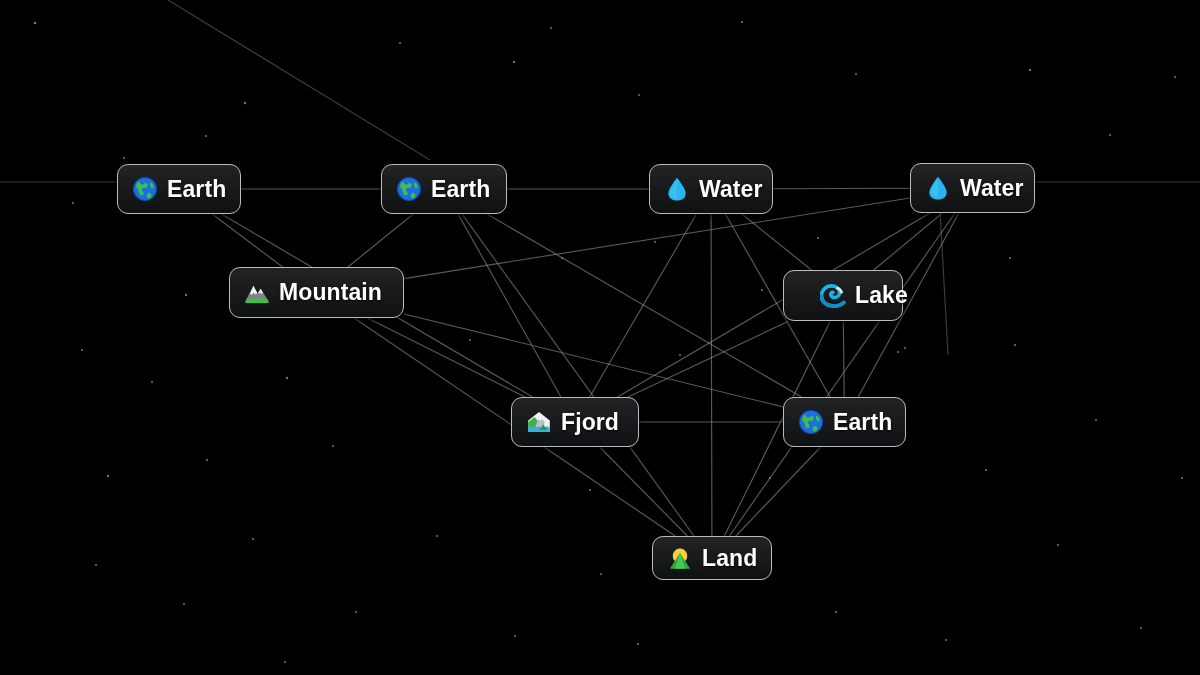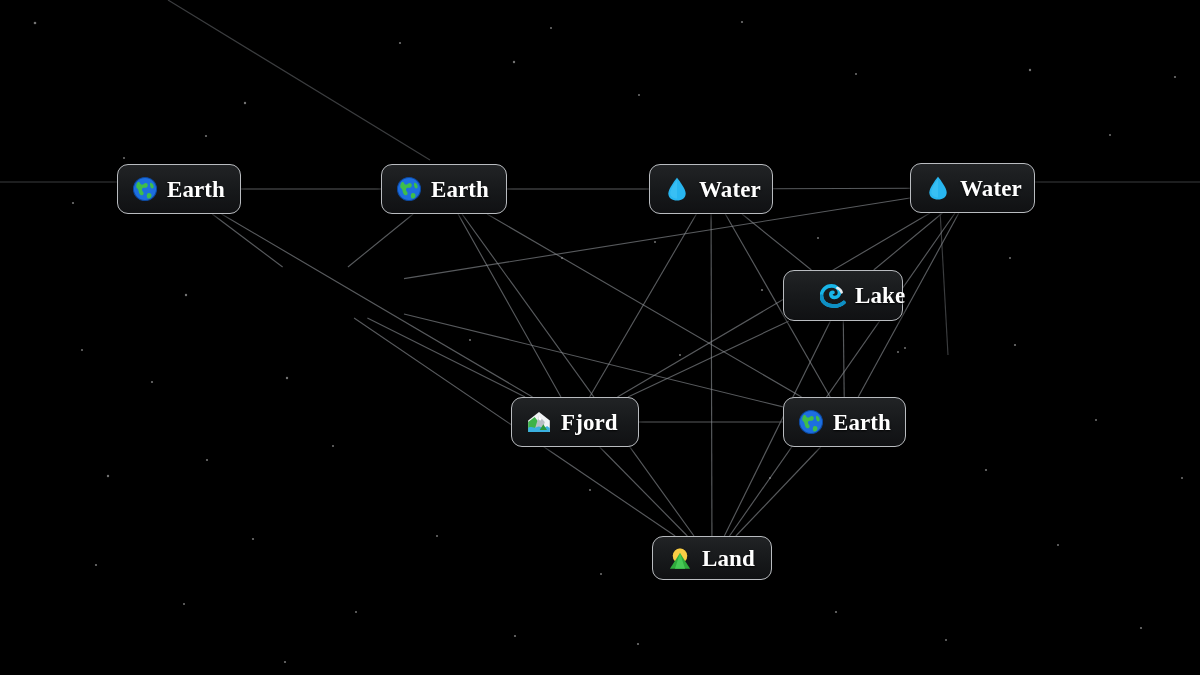--- a/index.html
+++ b/index.html
@@ -10,21 +10,21 @@
     height: 675px;
     overflow: hidden;
     background: #000000;
   }
 
   #canvas {
     position: relative;
     width: 1200px;
     height: 675px;
     background: #000000;
-    font-family: Liberation Serif, serif;
+    font-family: Liberation Sans, sans-serif;
   }
 
   #starfield, #edges {
     position: absolute;
     top: 0; left: 0;
     width: 1200px;
     height: 675px;
     pointer-events: none;
   }
 
@@ -197,20 +197,32 @@
       </div>
       <div class="node" style="left: 910px; top: 163px; width: 125px; height: 50px;">
         <span class="emoji">
           <svg xmlns="http://www.w3.org/2000/svg" viewBox="0 0 36 36" width="26" height="26">
             <path d="M18 2.5C18 2.5 6 17 6 24.2 6 30.2 11.2 34 18 34s12-3.8 12-9.8C30 17 18 2.5 18 2.5z" fill="#28b6f0"></path>
             <path d="M18 5.5c0 0-9.3 12-9.3 18 0 4.6 4.2 7.6 9.3 7.6V5.5z" fill="#45c6f7" opacity="0.55"></path>
           </svg>
         </span>
         <span class="label">Water</span>
       </div>
+      <div class="node" style="left: 229px; top: 267px; width: 175px; height: 51px;">
+        <span class="emoji">
+          <svg xmlns="http://www.w3.org/2000/svg" viewBox="0 0 36 36" width="26" height="26">
+            <path d="M2 29l11-21 6 11 4-7 11 17z" fill="#7f8389"></path>
+            <path d="M13 8l5.6 10.3-3 1.6-2.4-2.2-2.3 2.6-2.6-1.4z" fill="#f2f4f6"></path>
+            <path d="M23 12l3.5 6-2 1.3-1.8-1.7-1.7 1.6-1.6-1.2z" fill="#e8eaed"></path>
+            <path d="M2 29h32v3H2z" fill="#3fbe4a"></path>
+            <path d="M4 27c3-2 6 1 9-1s6 2 9 0 6 2 10 1v2H4z" fill="#3fbe4a"></path>
+          </svg>
+        </span>
+        <span class="label">Mountain</span>
+      </div>
       <div class="node" style="left: 783px; top: 270px; width: 120px; height: 51px; padding-left: 36px;">
         <span class="emoji">
           <svg xmlns="http://www.w3.org/2000/svg" viewBox="0 0 36 36" width="26" height="26">
             <path d="M33 27c-3 3-8 5-14 5C9 32 2 26 2 18 2 10 8 4 16 4c6 0 11 4 11 9 0 4-3 7-7 7-3 0-5-2-5-4 0-2 1-3 3-3" fill="none" stroke="#18b5e8" stroke-width="5" stroke-linecap="round"></path>
             <path d="M33 27c-3 3-8 5-14 5C9 32 2 26 2 18" fill="none" stroke="#0e8fc4" stroke-width="5" stroke-linecap="round"></path>
             <path d="M24 7c3 1 5 3 6 6" fill="none" stroke="#e9edf2" stroke-width="3.5" stroke-linecap="round"></path>
           </svg>
         </span>
         <span class="label">Lake</span>
       </div>

